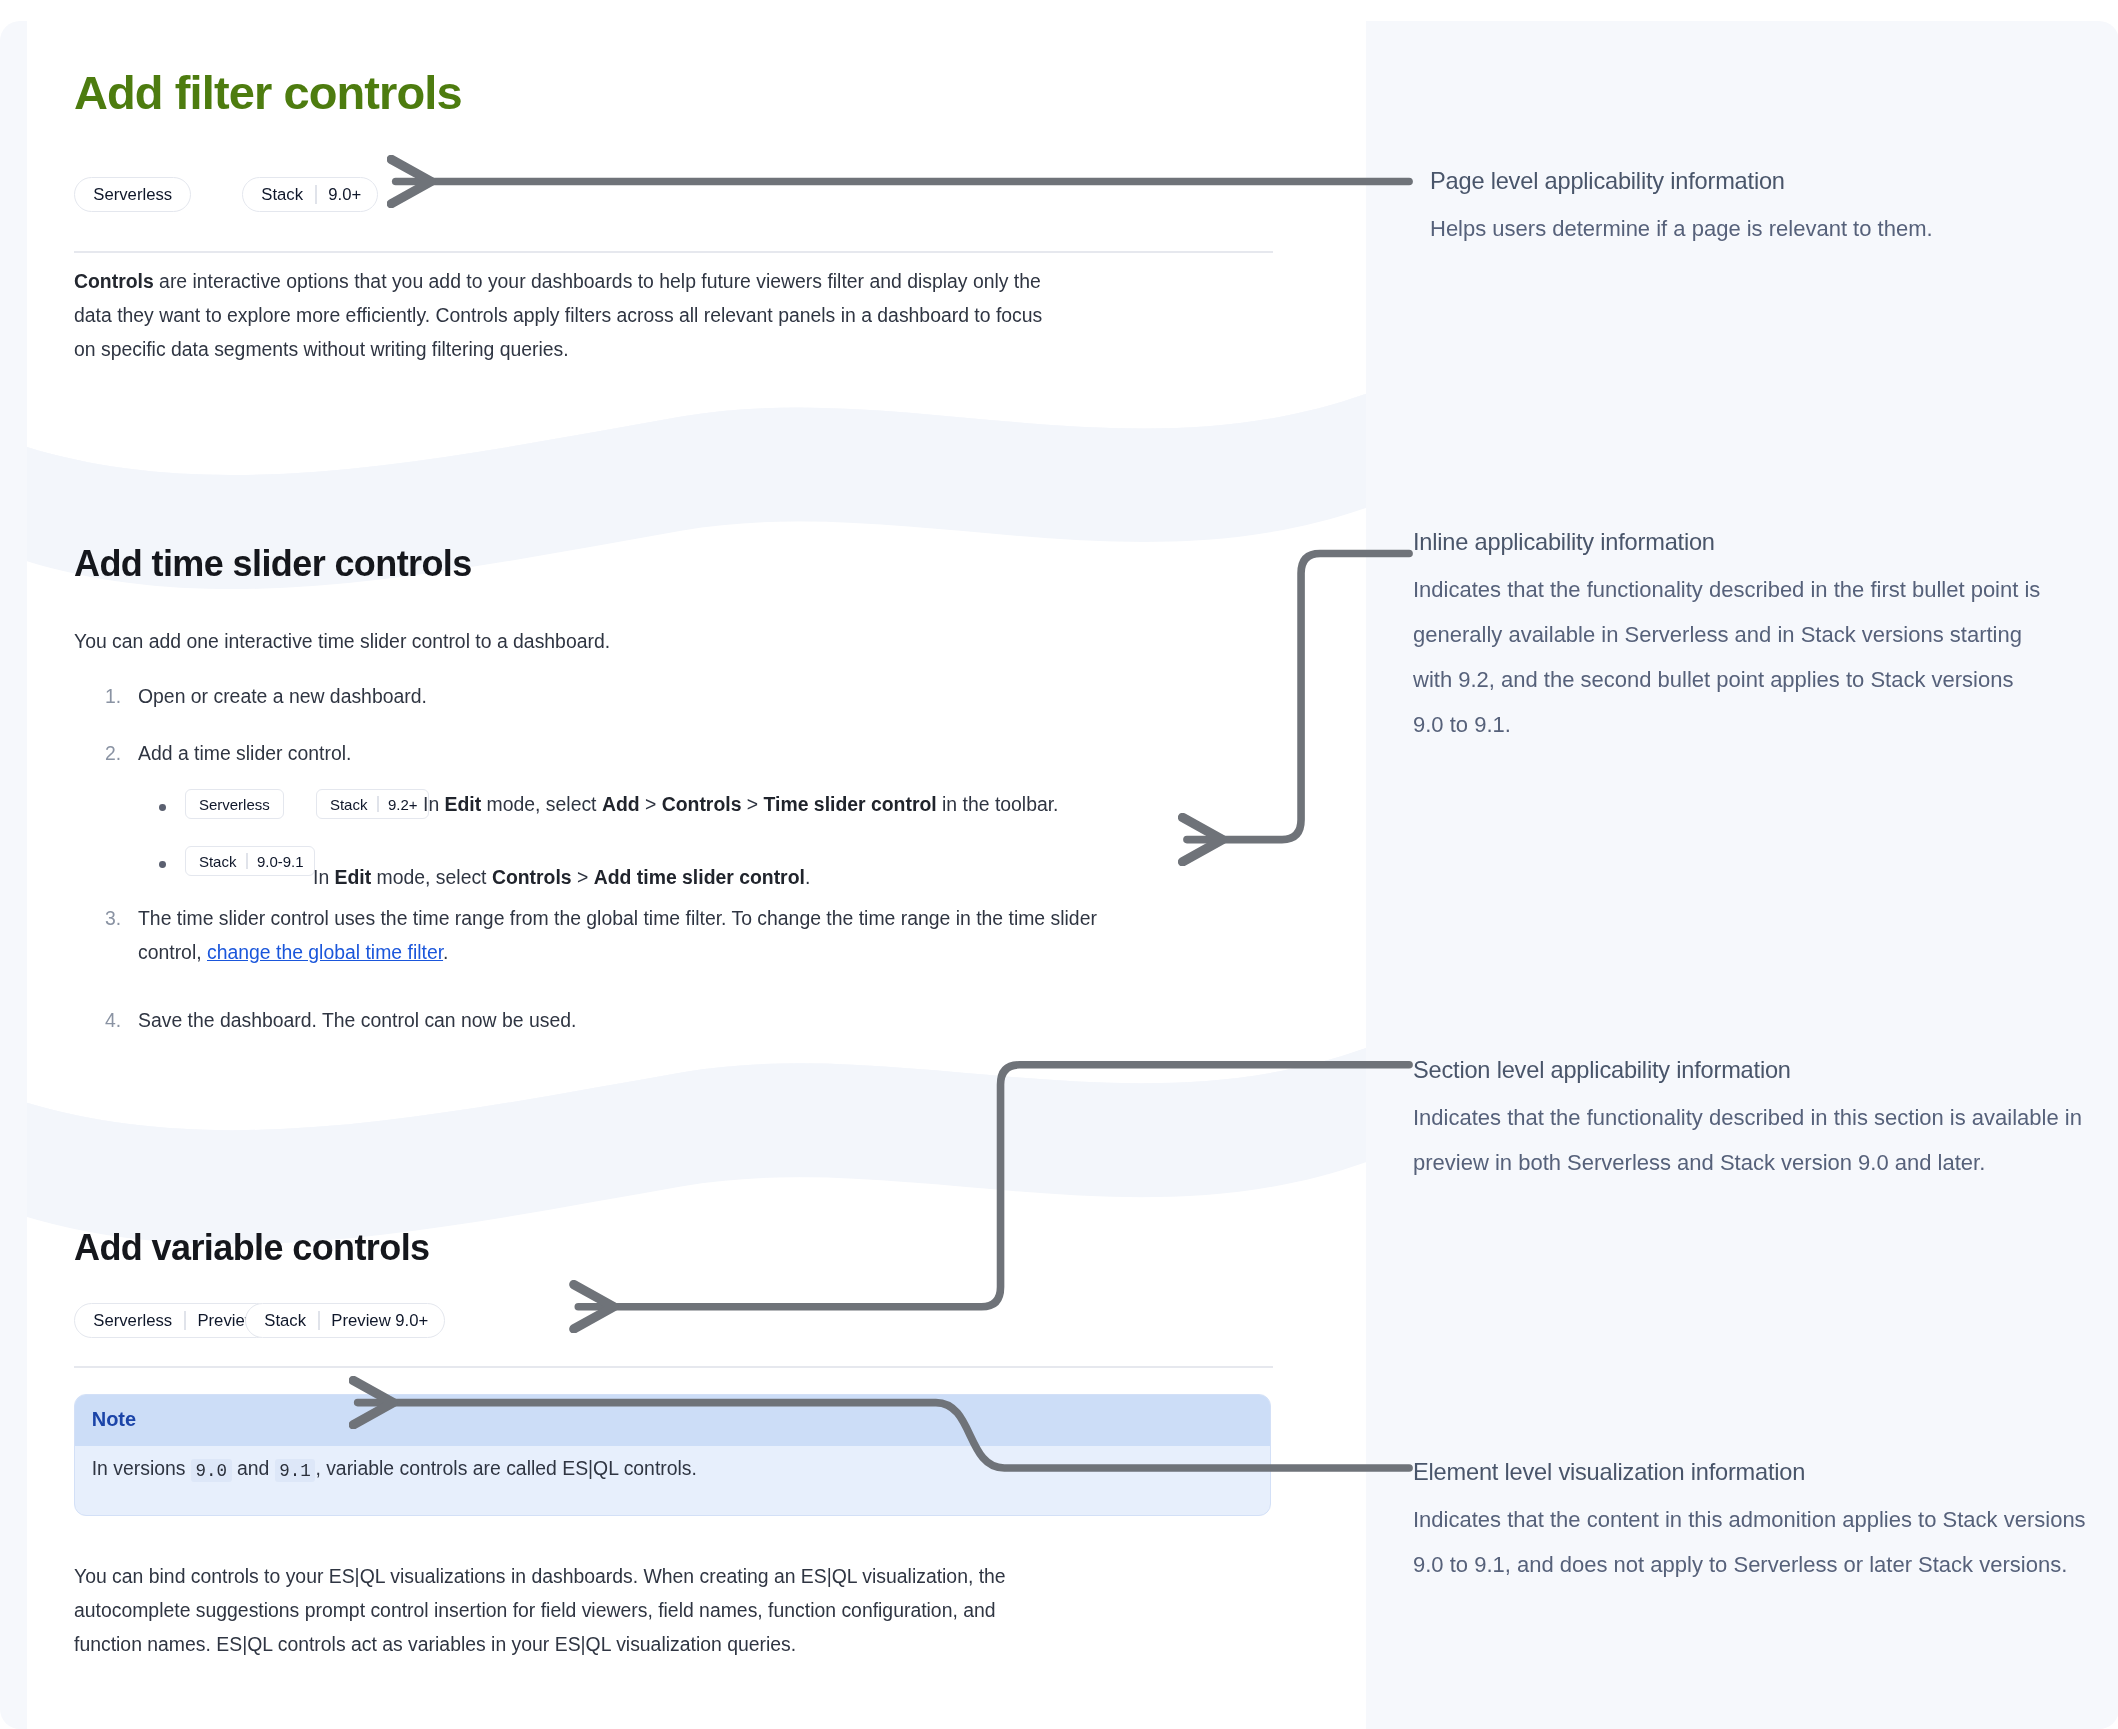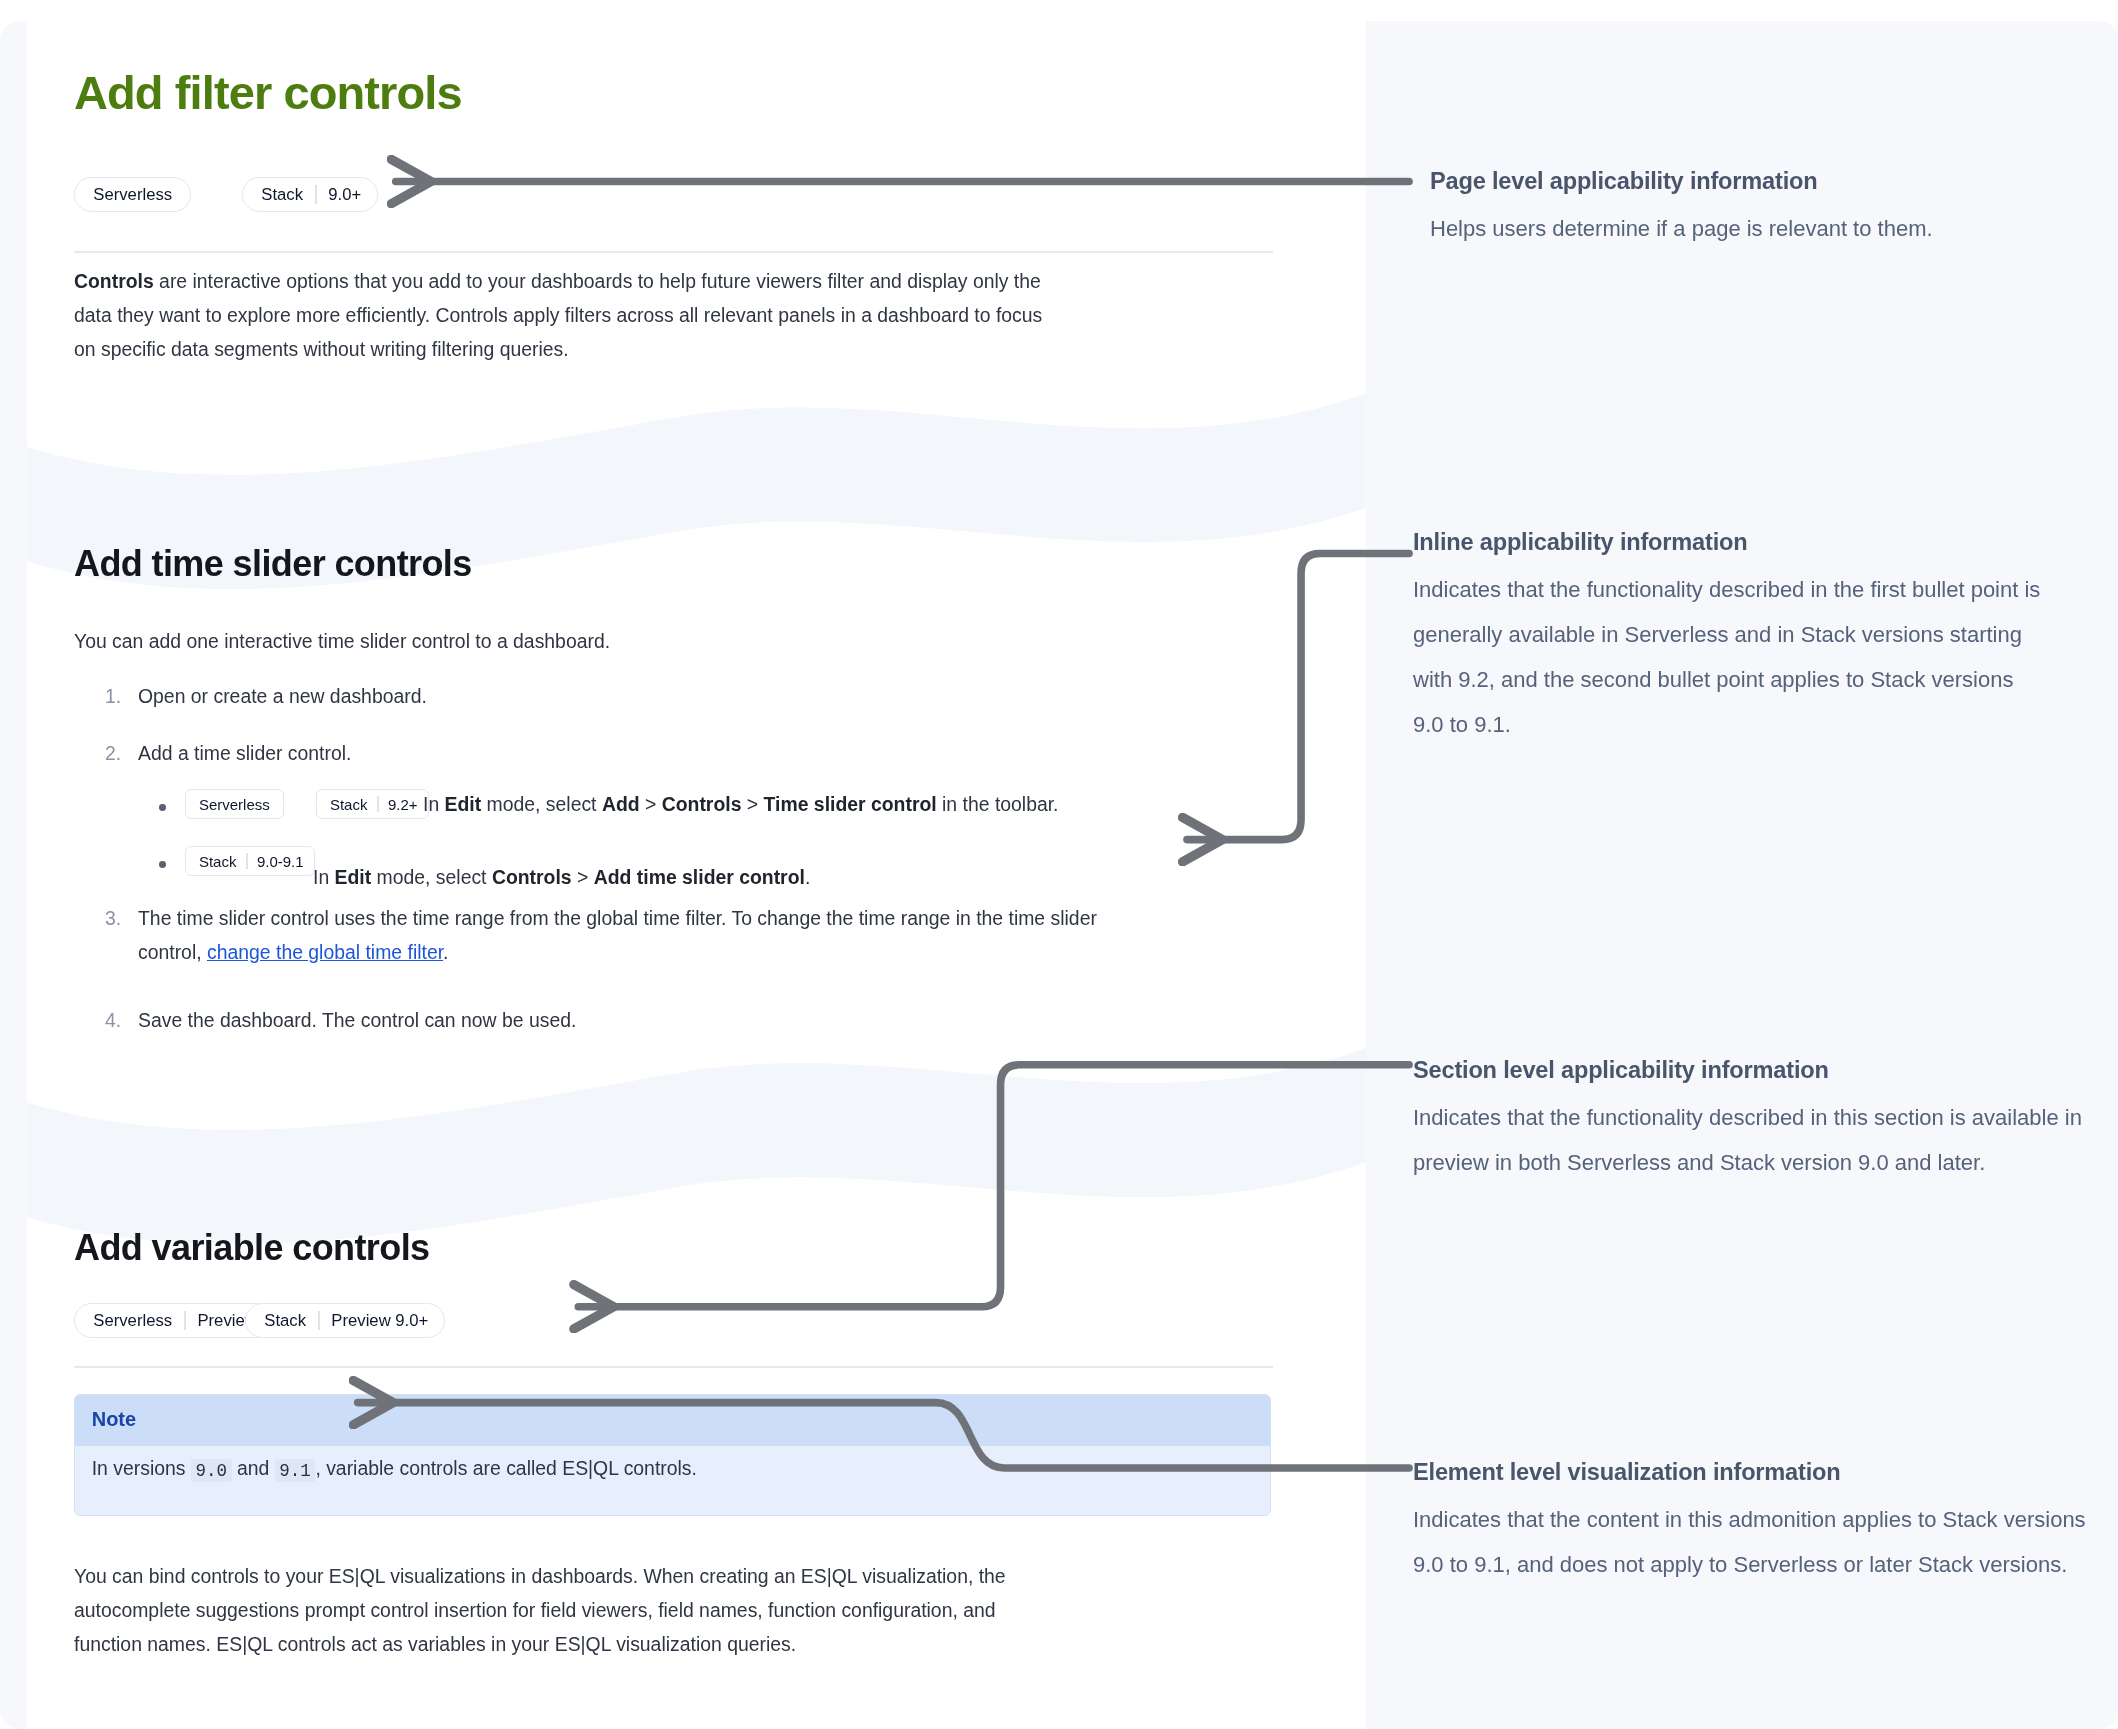--- a/index.html
+++ b/index.html
@@ -139,21 +139,21 @@
   }
   .bullet-text b { font-weight: 700; color: #20242c; }
 
   
   #note-box {
     position: absolute;
     left: 47px;
     top: 1373px;
     width: 1197px;
     height: 122px;
-    border-radius: 6px;
+    border-radius: 12px;
     background: #e7effc;
     border: 1.5px solid #d3e0f7;
     box-sizing: border-box;
     overflow: hidden;
   }
   #note-head {
     position: absolute;
     left: 0; top: 0;
     width: 100%;
     height: 51px;
@@ -184,21 +184,21 @@
     color: #2a2f3a;
   }
 
   
   .ann {
     position: absolute;
     width: 631px;
   }
   .ann-title {
     font-size: 23.6px;
-    font-weight: 700;
+    font-weight: 400;
     letter-spacing: -0.2px;
     color: #49556a;
     white-space: nowrap;
     margin: 0 0 10.6px 0;
   }
   .ann-body {
     font-size: 22px;
     line-height: 45px;
     color: #56617a;
     margin: 0;

